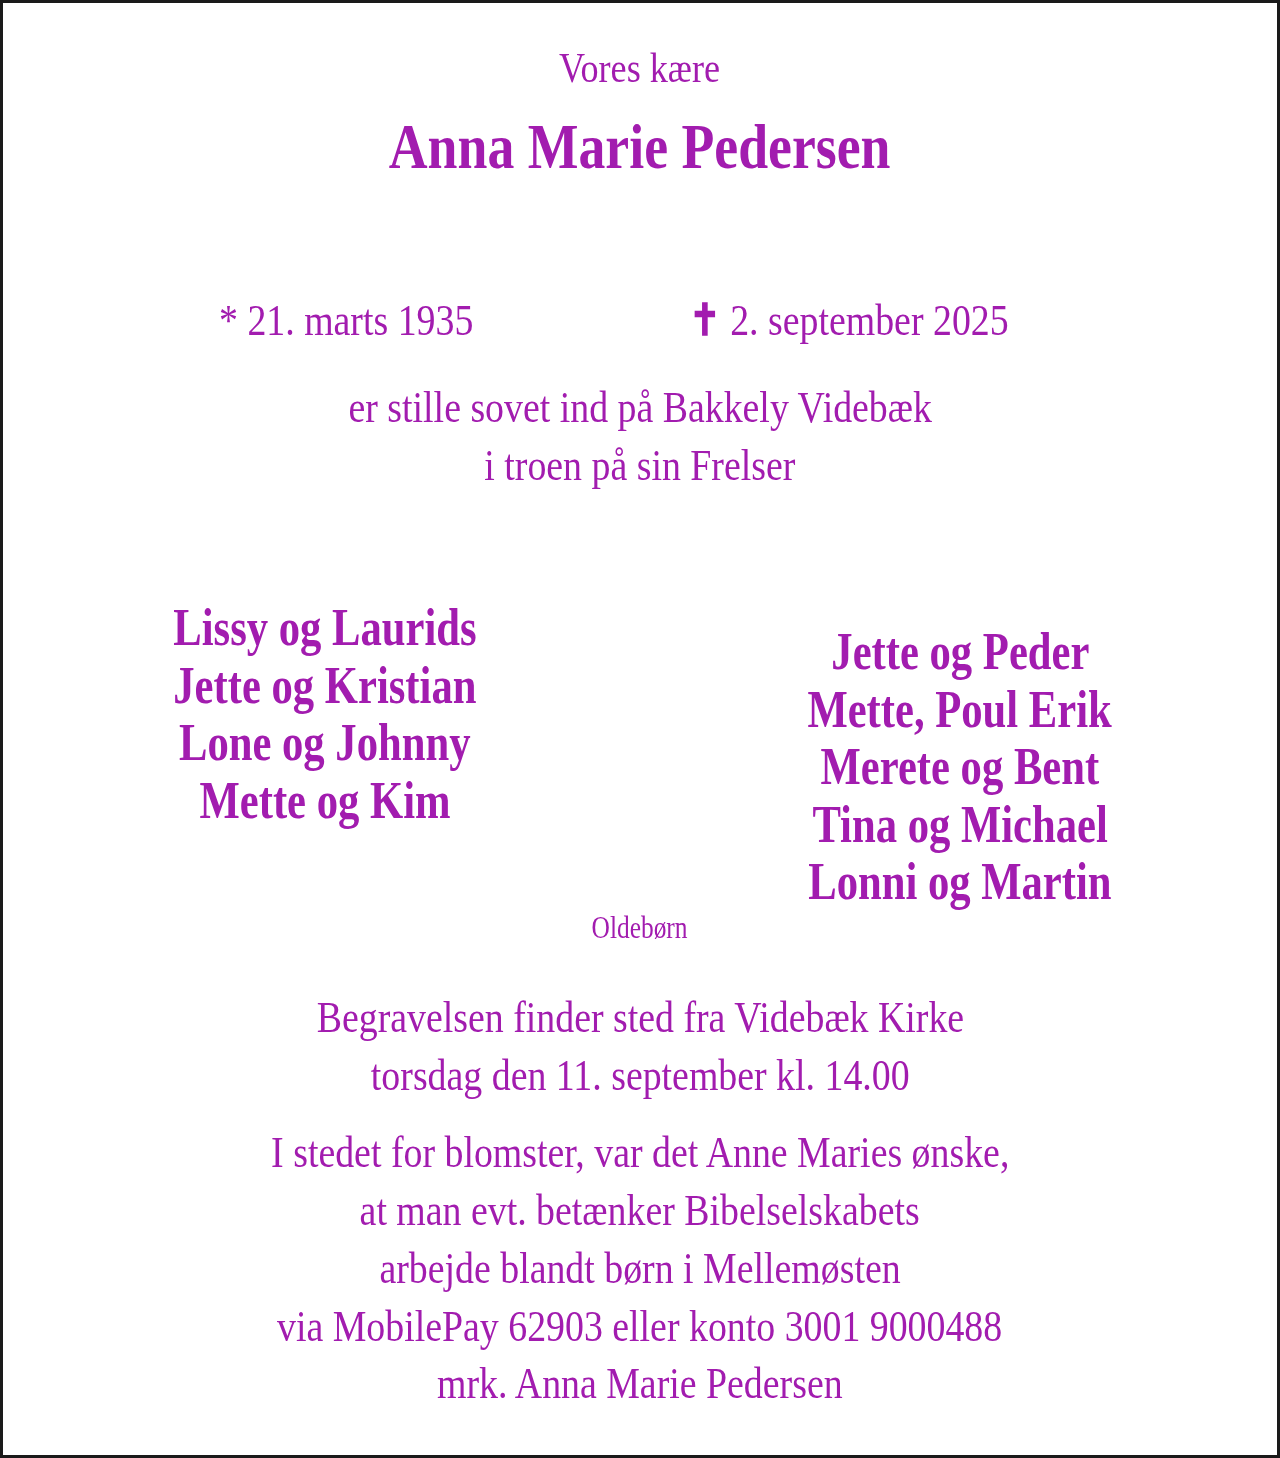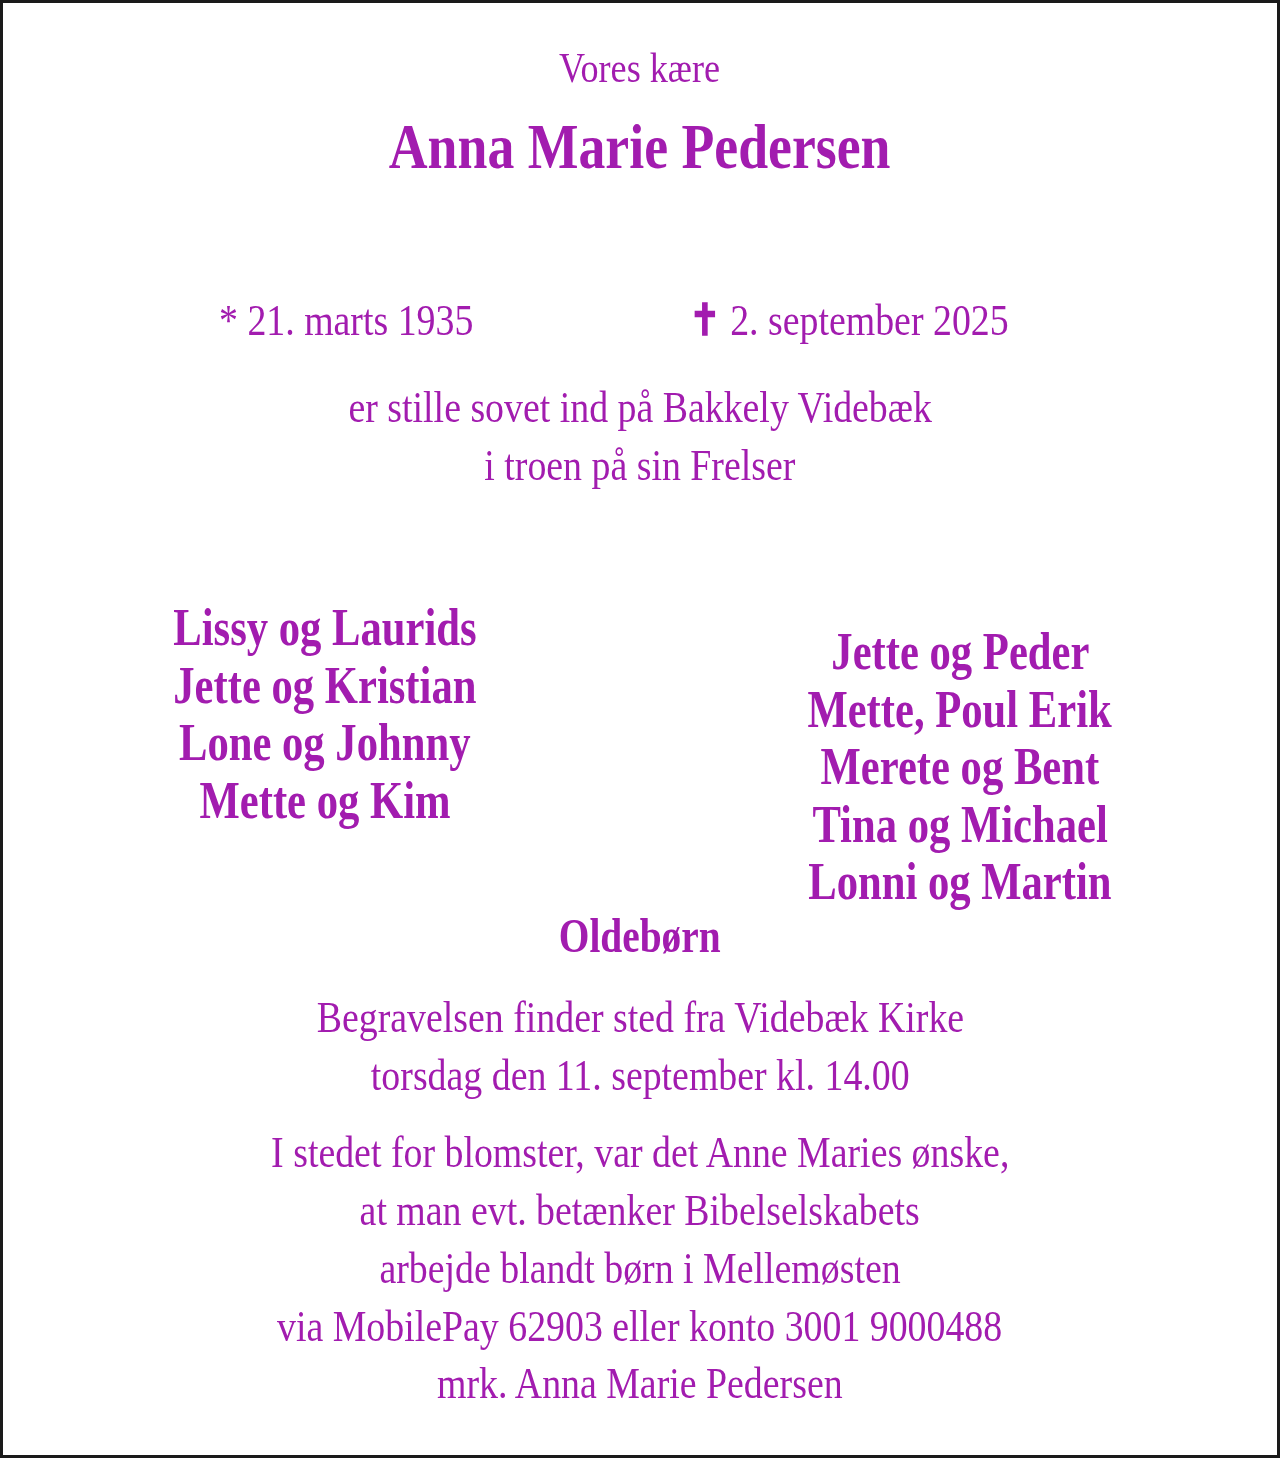--- a/index.html
+++ b/index.html
@@ -36,21 +36,21 @@
       position: absolute; top: 596px; width: 640px;
       text-align: center;
     }
     .col.left { left: 2px; }
     .col.right { left: 637px; margin-top: 24px; }
     .col .nm {
       display: block; font-size: 52px; font-weight: bold;
       line-height: 57.5px; height: 57.5px; white-space: nowrap;
     }
     .col .nm .cond { transform: scaleX(0.82); }
-    .oldeborn { top: 909px; font-size: 48px; font-weight: bold; }
+    .oldeborn { top: 909px; font-size: 31px; font-weight: normal; }
     .oldeborn .cond { transform: scaleX(0.82); }
   </style>
 </head>
 <body>
 
 <div class="notice">
 
   <div class="line intro">
     <span class="cond">Vores kære</span>
   </div>

